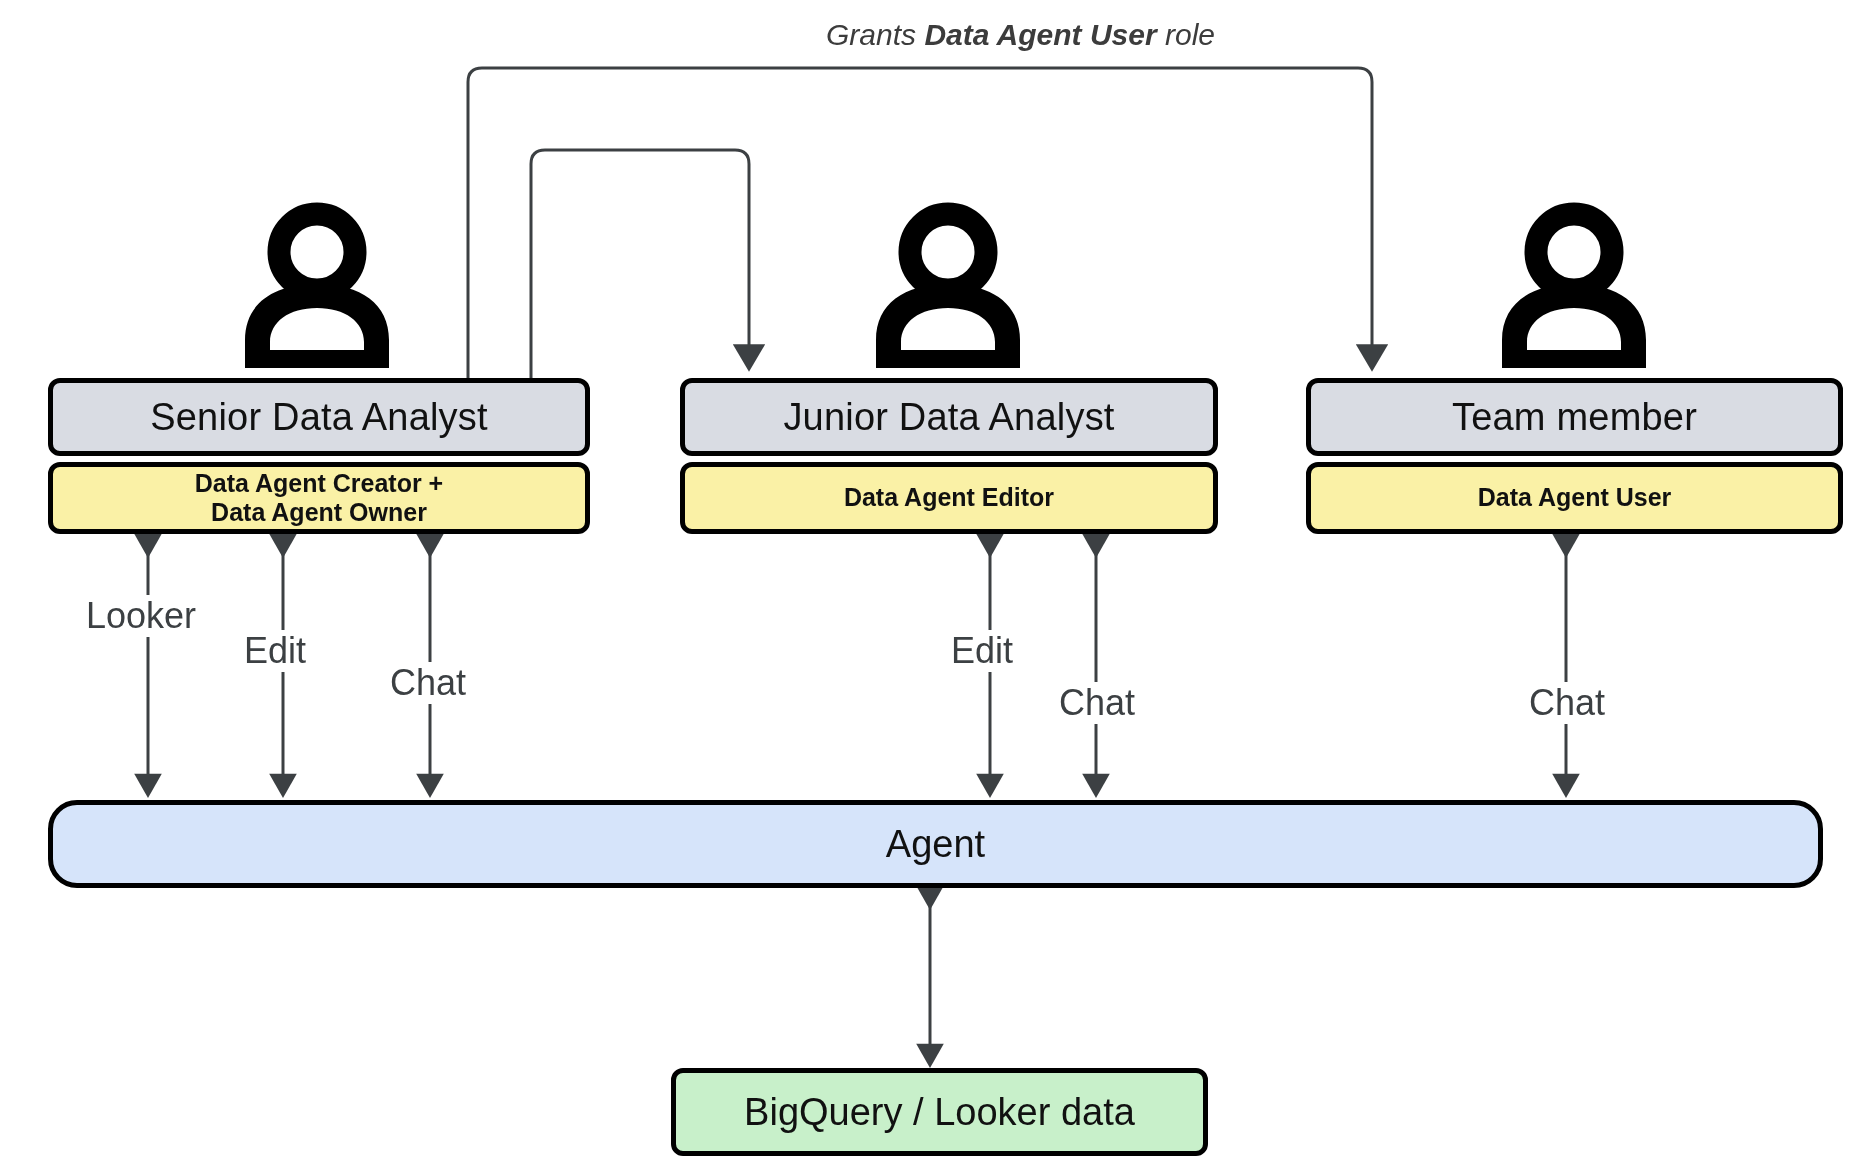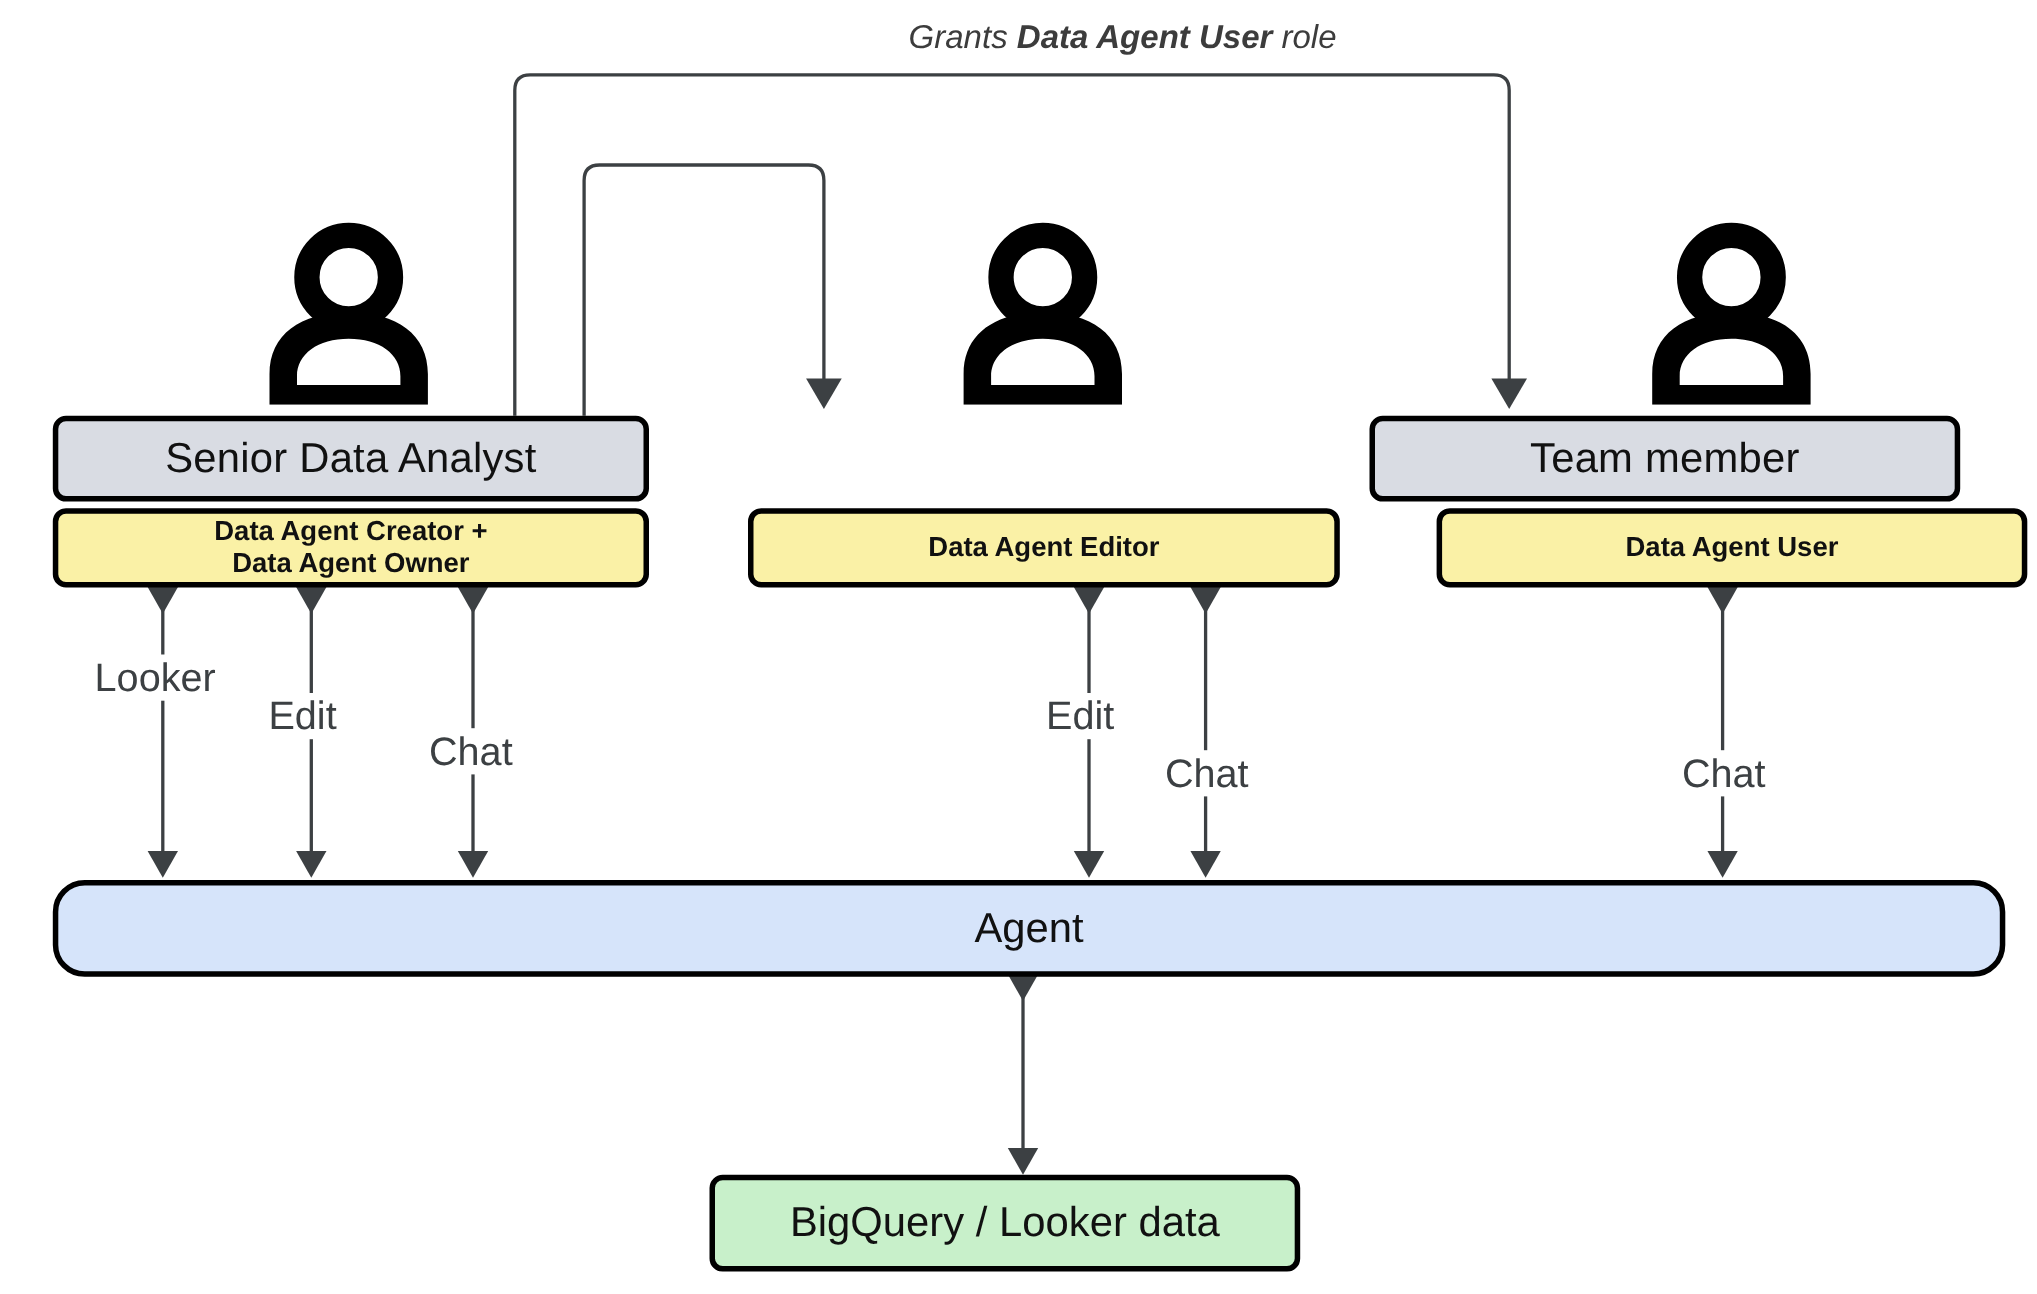--- a/index.html
+++ b/index.html
@@ -82,41 +82,44 @@
   </svg>
 
   <div class="node role-title" style="left:48px;top:378px;width:542px;height:78px;">
     <span>Senior Data Analyst</span>
   </div>
   <div class="node role-badge" style="left:48px;top:462px;width:542px;height:72px;flex-direction:column;">
     <span>Data Agent Creator +</span>
     <span>Data Agent Owner</span>
   </div>
 
+  <div class="node role-title" style="left:680px;top:378px;width:538px;height:78px;">
+    <span>Junior Data Analyst</span>
+  </div>
   <div class="node role-badge" style="left:680px;top:462px;width:538px;height:72px;">
     <span>Data Agent Editor</span>
   </div>
 
-  <div class="node role-title" style="left:1245px;top:378px;width:537px;height:78px;">
+  <div class="node role-title" style="left:1306px;top:378px;width:537px;height:78px;">
     <span>Team member</span>
   </div>
   <div class="node role-badge" style="left:1306px;top:462px;width:537px;height:72px;">
     <span>Data Agent User</span>
   </div>
 
   <div class="edge-label" style="left:80px;top:595px;">Looker</div>
   <div class="edge-label" style="left:238px;top:630px;">Edit</div>
   <div class="edge-label" style="left:384px;top:662px;">Chat</div>
 
   <div class="edge-label" style="left:945px;top:630px;">Edit</div>
   <div class="edge-label" style="left:1053px;top:682px;">Chat</div>
 
   <div class="edge-label" style="left:1523px;top:682px;">Chat</div>
 
   <div class="node agent-bar" style="left:48px;top:800px;width:1775px;height:88px;border-radius:29px;">
     <span>Agent</span>
   </div>
 
-  <div class="node data-node" style="left:645px;top:1068px;width:537px;height:88px;">
+  <div class="node data-node" style="left:671px;top:1068px;width:537px;height:88px;">
     <span>BigQuery / Looker data</span>
   </div>
 
 </div>
 
 </body></html>

